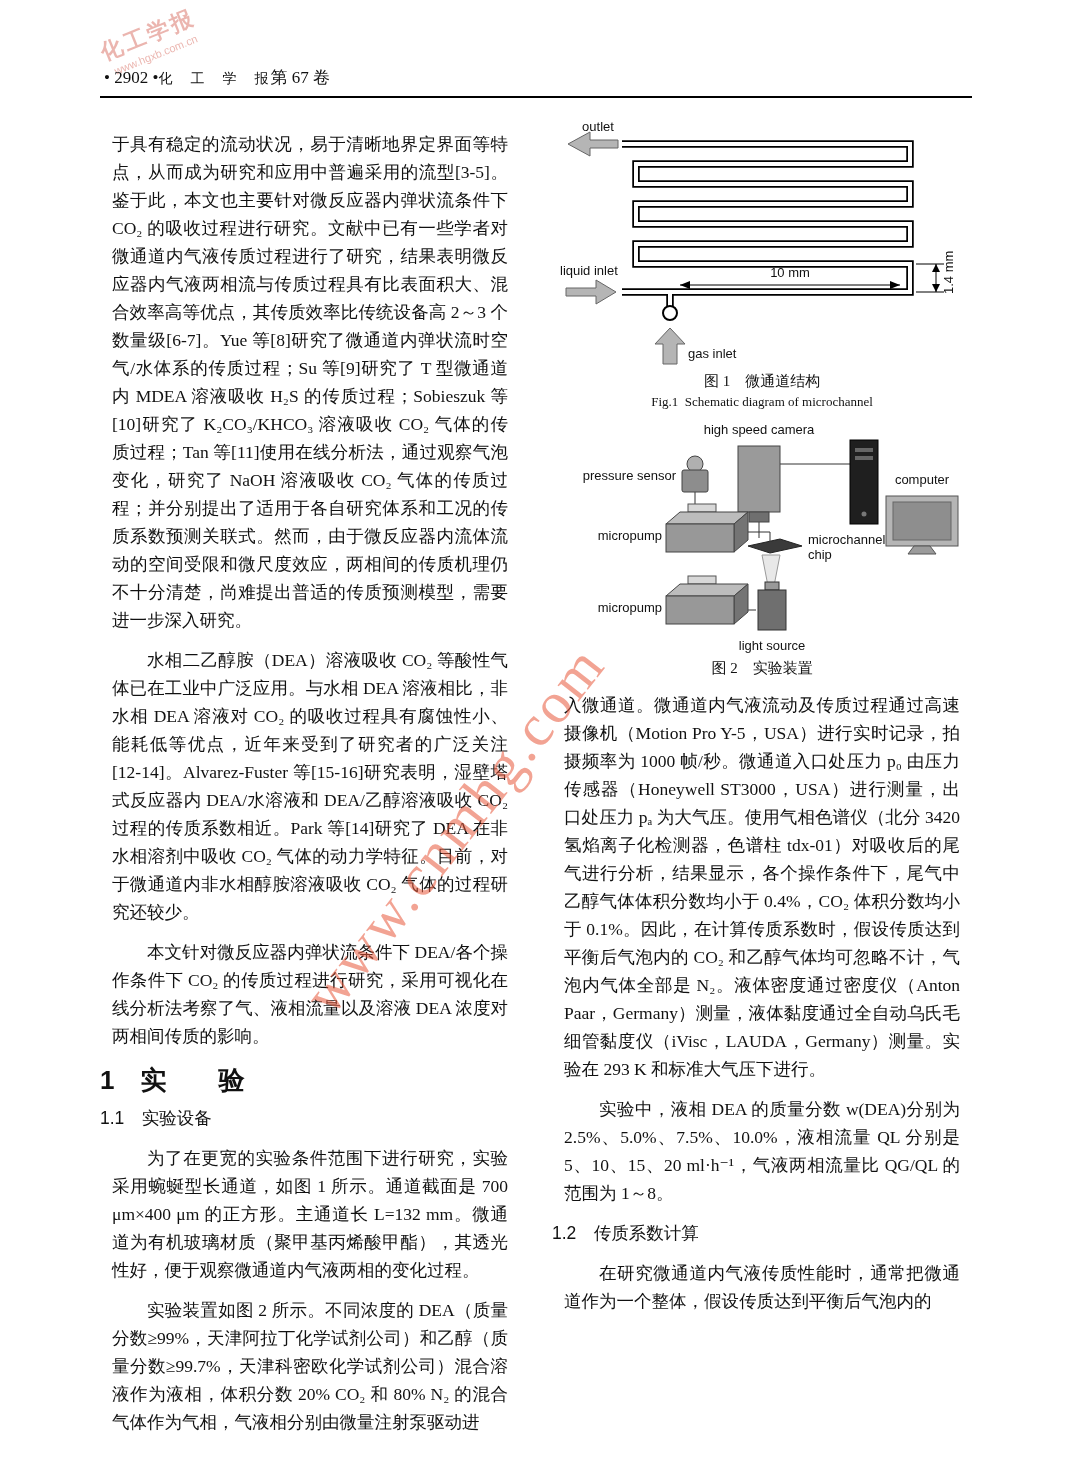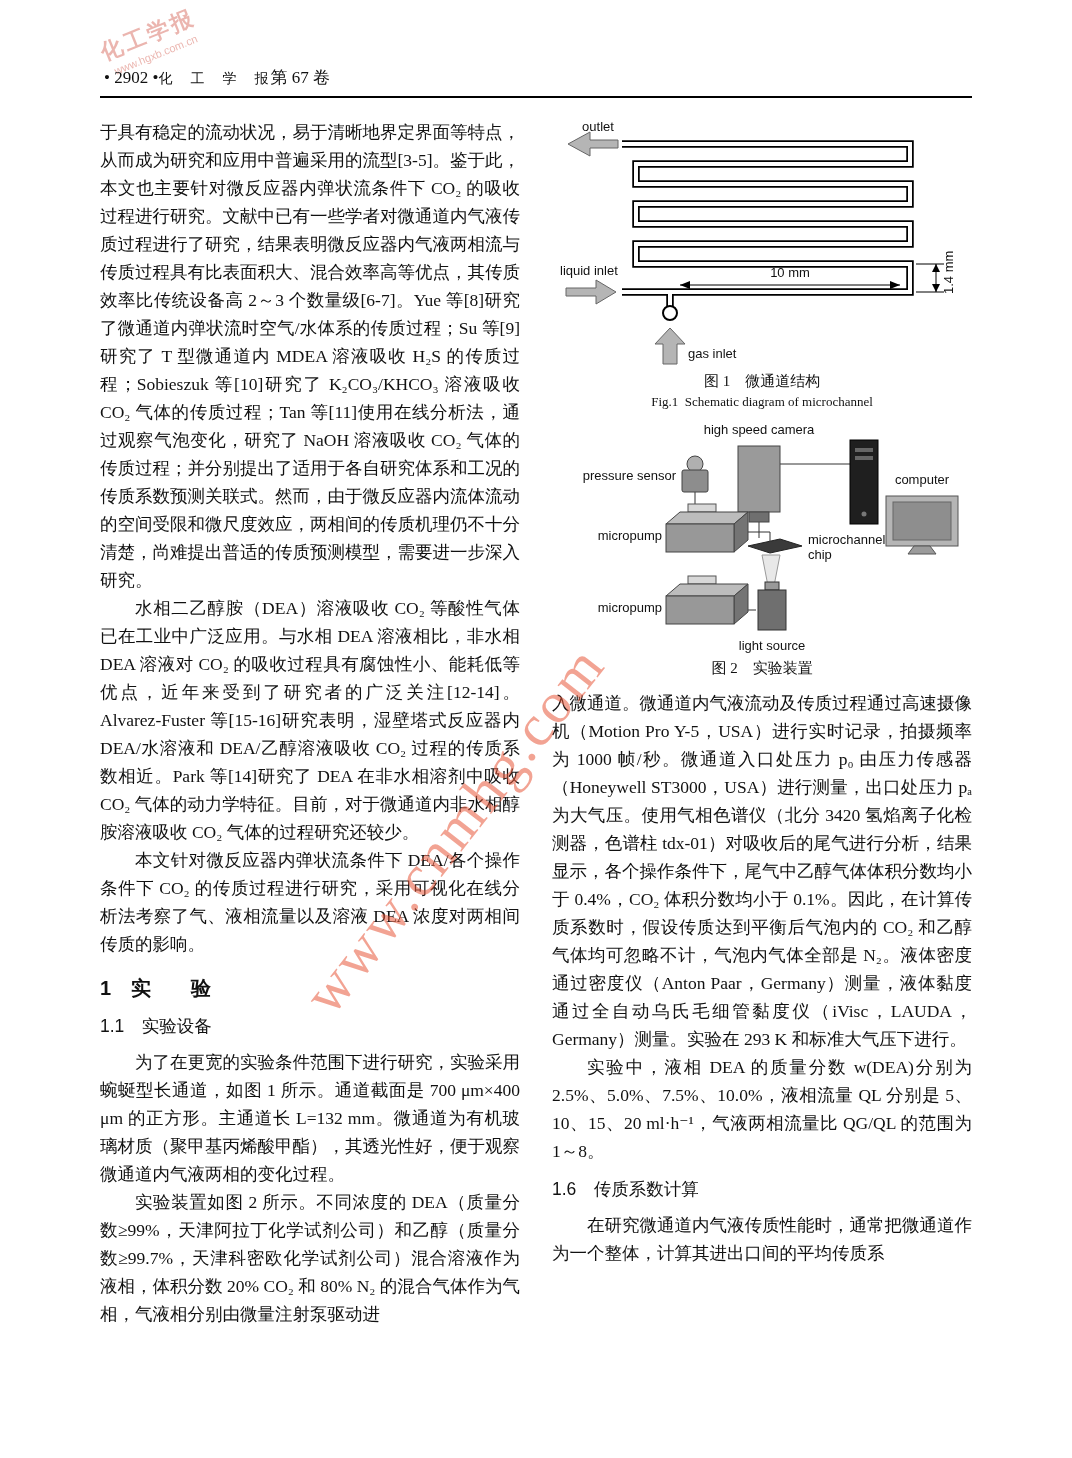--- a/index.html
+++ b/index.html
@@ -6,24 +6,24 @@
   .page{position:relative;width:1072px;height:1458px;background:#ffffff;overflow:hidden;
         font-family:"Liberation Serif","DejaVu Serif",serif;color:#111;}
   
   .header{position:absolute;top:66px;left:104px;width:872px;display:flex;
           justify-content:flex-start;align-items:baseline;font-size:17px;}
   .header .journal{letter-spacing:2px;font-size:14px;}
   .header-rule{position:absolute;top:96px;left:100px;width:872px;border-top:2px solid #000;}
   
   .columns{position:absolute;top:118px;left:100px;width:872px;display:flex;gap:32px;}
   .col{width:420px;font-size:17.5px;line-height:28px;text-align:justify;}
-  .col p{margin:0;text-indent:2em;}
+  .col p{margin:12px;text-indent:2em;}
   .col p.noindent{text-indent:0;}
   h2.sec{font-family:"Liberation Sans","DejaVu Sans",sans-serif;font-weight:bold;
-         font-size:20px;margin:16px 0 10px;white-space:pre-wrap;text-indent:0;}
+         font-size:26px;margin:16px 0 10px;white-space:pre-wrap;text-indent:0;}
   h3.subsec{font-family:"Liberation Sans","DejaVu Sans",sans-serif;font-weight:normal;
          font-size:17.5px;margin:10px 0 8px;white-space:pre-wrap;text-indent:0;}
   
   figure{margin:0 0 10px 0;text-align:center;}
   .fig-svg{display:block;margin:0 auto;}
   .fig-svg text{font-family:"Liberation Sans","DejaVu Sans",sans-serif;font-size:13px;fill:#111;}
   .caption-cn{font-size:15px;line-height:22px;white-space:pre-wrap;}
   .caption-en{font-size:13px;line-height:20px;white-space:pre-wrap;}
   
   .watermark{position:absolute;left:290px;top:985px;font-size:58px;letter-spacing:3px;
@@ -164,19 +164,19 @@
             <rect x="334" y="74" width="72" height="50" fill="#b5b5b5" stroke="#555"></rect>
             <rect x="341" y="80" width="58" height="38" fill="#8e8e8e" stroke="#666"></rect>
             <polygon points="362,124 378,124 384,132 356,132" fill="#9b9b9b" stroke="#555"></polygon>
           </g>
         </svg>
         <div class="caption-cn">图 2　实验装置</div>
       </figure>
 
       <p class="noindent">入微通道。微通道内气液流动及传质过程通过高速摄像机（Motion Pro Y-5，USA）进行实时记录，拍摄频率为 1000 帧/秒。微通道入口处压力 p₀ 由压力传感器（Honeywell ST3000，USA）进行测量，出口处压力 pₐ 为大气压。使用气相色谱仪（北分 3420 氢焰离子化检测器，色谱柱 tdx-01）对吸收后的尾气进行分析，结果显示，各个操作条件下，尾气中乙醇气体体积分数均小于 0.4%，CO₂ 体积分数均小于 0.1%。因此，在计算传质系数时，假设传质达到平衡后气泡内的 CO₂ 和乙醇气体均可忽略不计，气泡内气体全部是 N₂。液体密度通过密度仪（Anton Paar，Germany）测量，液体黏度通过全自动乌氏毛细管黏度仪（iVisc，LAUDA，Germany）测量。实验在 293 K 和标准大气压下进行。</p>
       <p>实验中，液相 DEA 的质量分数 w(DEA)分别为 2.5%、5.0%、7.5%、10.0%，液相流量 QL 分别是 5、10、15、20 ml·h⁻¹，气液两相流量比 QG/QL 的范围为 1～8。</p>
-      <h3 class="subsec">1.6　传质系数计算</h3>
-      <p>在研究微通道内气液传质性能时，通常把微通道作为一个整体，计算其进出口间的平均传质系</p>
+      <h3 class="subsec">1.2　传质系数计算</h3>
+      <p>在研究微通道内气液传质性能时，通常把微通道作为一个整体，假设传质达到平衡后气泡内的</p>
     </div>
   </div>
 
   <div class="watermark">www.cnmhg.com</div>
 </div>
 
 </body></html>

